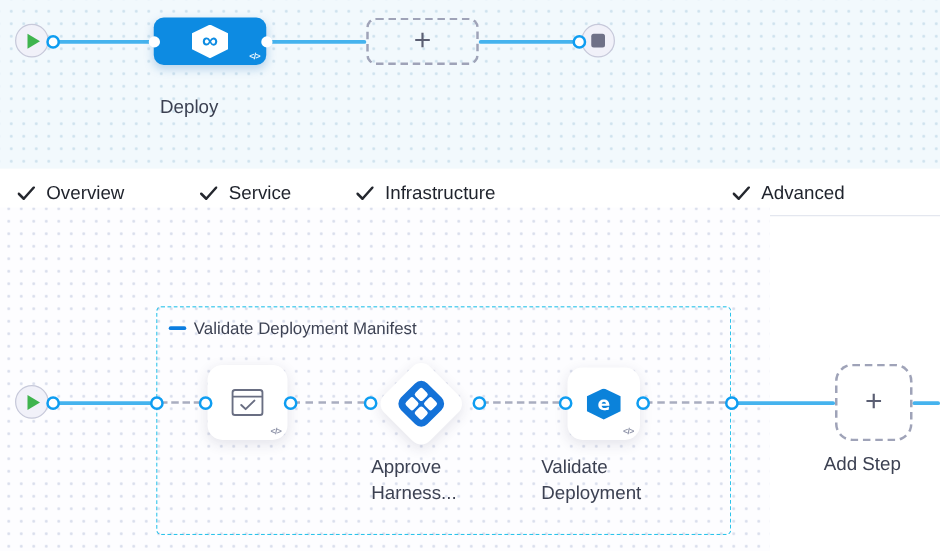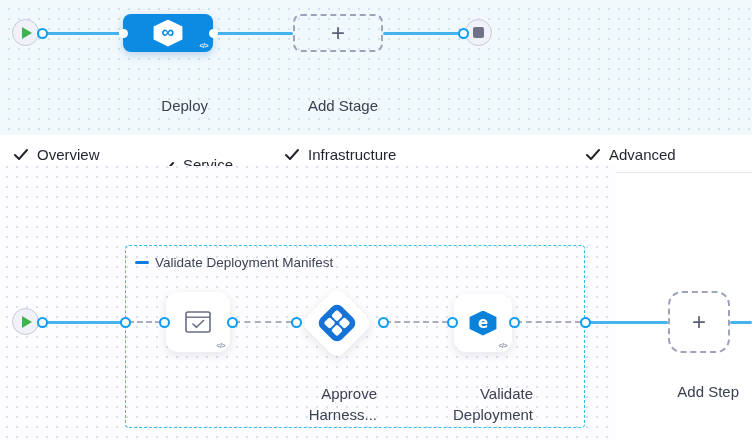--- a/index.html
+++ b/index.html
@@ -83,21 +83,21 @@
   .code-badge.on-blue { color:rgba(255,255,255,.9); }
   .code-badge.on-card { color:#8e93a8; }
 
   .ghost-node {
     position:absolute; border:2px dashed #9fa3b8; border-radius:8px;
     display:flex; align-items:center; justify-content:center; cursor:pointer; z-index:3;
   }
   .ghost-node .plus { font-size:24px; font-weight:300; color:#5b5f73; line-height:1; }
 
   .node-label {
-    position:absolute; text-align:right; font-size:15px; color:#3c4152; line-height:21px; z-index:2;margin-top:20px;
+    position:absolute; text-align:left; font-size:15px; color:#3c4152; line-height:21px; z-index:2;
   }
 
   .step-card {
     position:absolute; background:#fff; border-radius:12px; z-index:3;
     box-shadow:0 3px 10px rgba(40,45,80,.12);
     display:flex; align-items:center; justify-content:center; cursor:pointer;
   }
   .diamond-card {
     position:absolute; left:311px; top:131px; width:52px; height:52px;
     background:#fff; border-radius:10px; transform:rotate(45deg);
@@ -144,31 +144,30 @@
       <span class="plus">+</span>
     </div>
 
     <div class="wire" style="left:383px; top:31.5px; width:78px;"></div>
     <div class="port" style="left:458px; top:27.5px;"></div>
     <div class="endpoint" style="left:465px; top:19px;">
       <div class="stop-sq"></div>
     </div>
 
     <div class="node-label" style="left:128px; top:75px; width:80px;">Deploy</div>
-    <div class="node-label" style="left:298px; top:75px; width:80px;">Add Stage</div>
   </div>
 
   <div class="tabbar">
     <div class="tab" style="left:14px;">
       <svg width="14" height="11" viewBox="0 0 14 11">
           <polyline points="1,6 5,10 13,1" fill="none" stroke="#24272e" stroke-width="2" stroke-linecap="round" stroke-linejoin="round"></polyline>
         </svg>
       <span>Overview</span>
     </div>
-    <div class="tab" style="left:160px;align-items:flex-end;">
+    <div class="tab" style="left:160px;">
       <svg width="14" height="11" viewBox="0 0 14 11">
           <polyline points="1,6 5,10 13,1" fill="none" stroke="#24272e" stroke-width="2" stroke-linecap="round" stroke-linejoin="round"></polyline>
         </svg>
       <span>Service</span>
     </div>
     <div class="tab" style="left:285px;text-align:right;">
       <svg width="14" height="11" viewBox="0 0 14 11">
           <polyline points="1,6 5,10 13,1" fill="none" stroke="#24272e" stroke-width="2" stroke-linecap="round" stroke-linejoin="round"></polyline>
         </svg>
       <span>Infrastructure</span>

